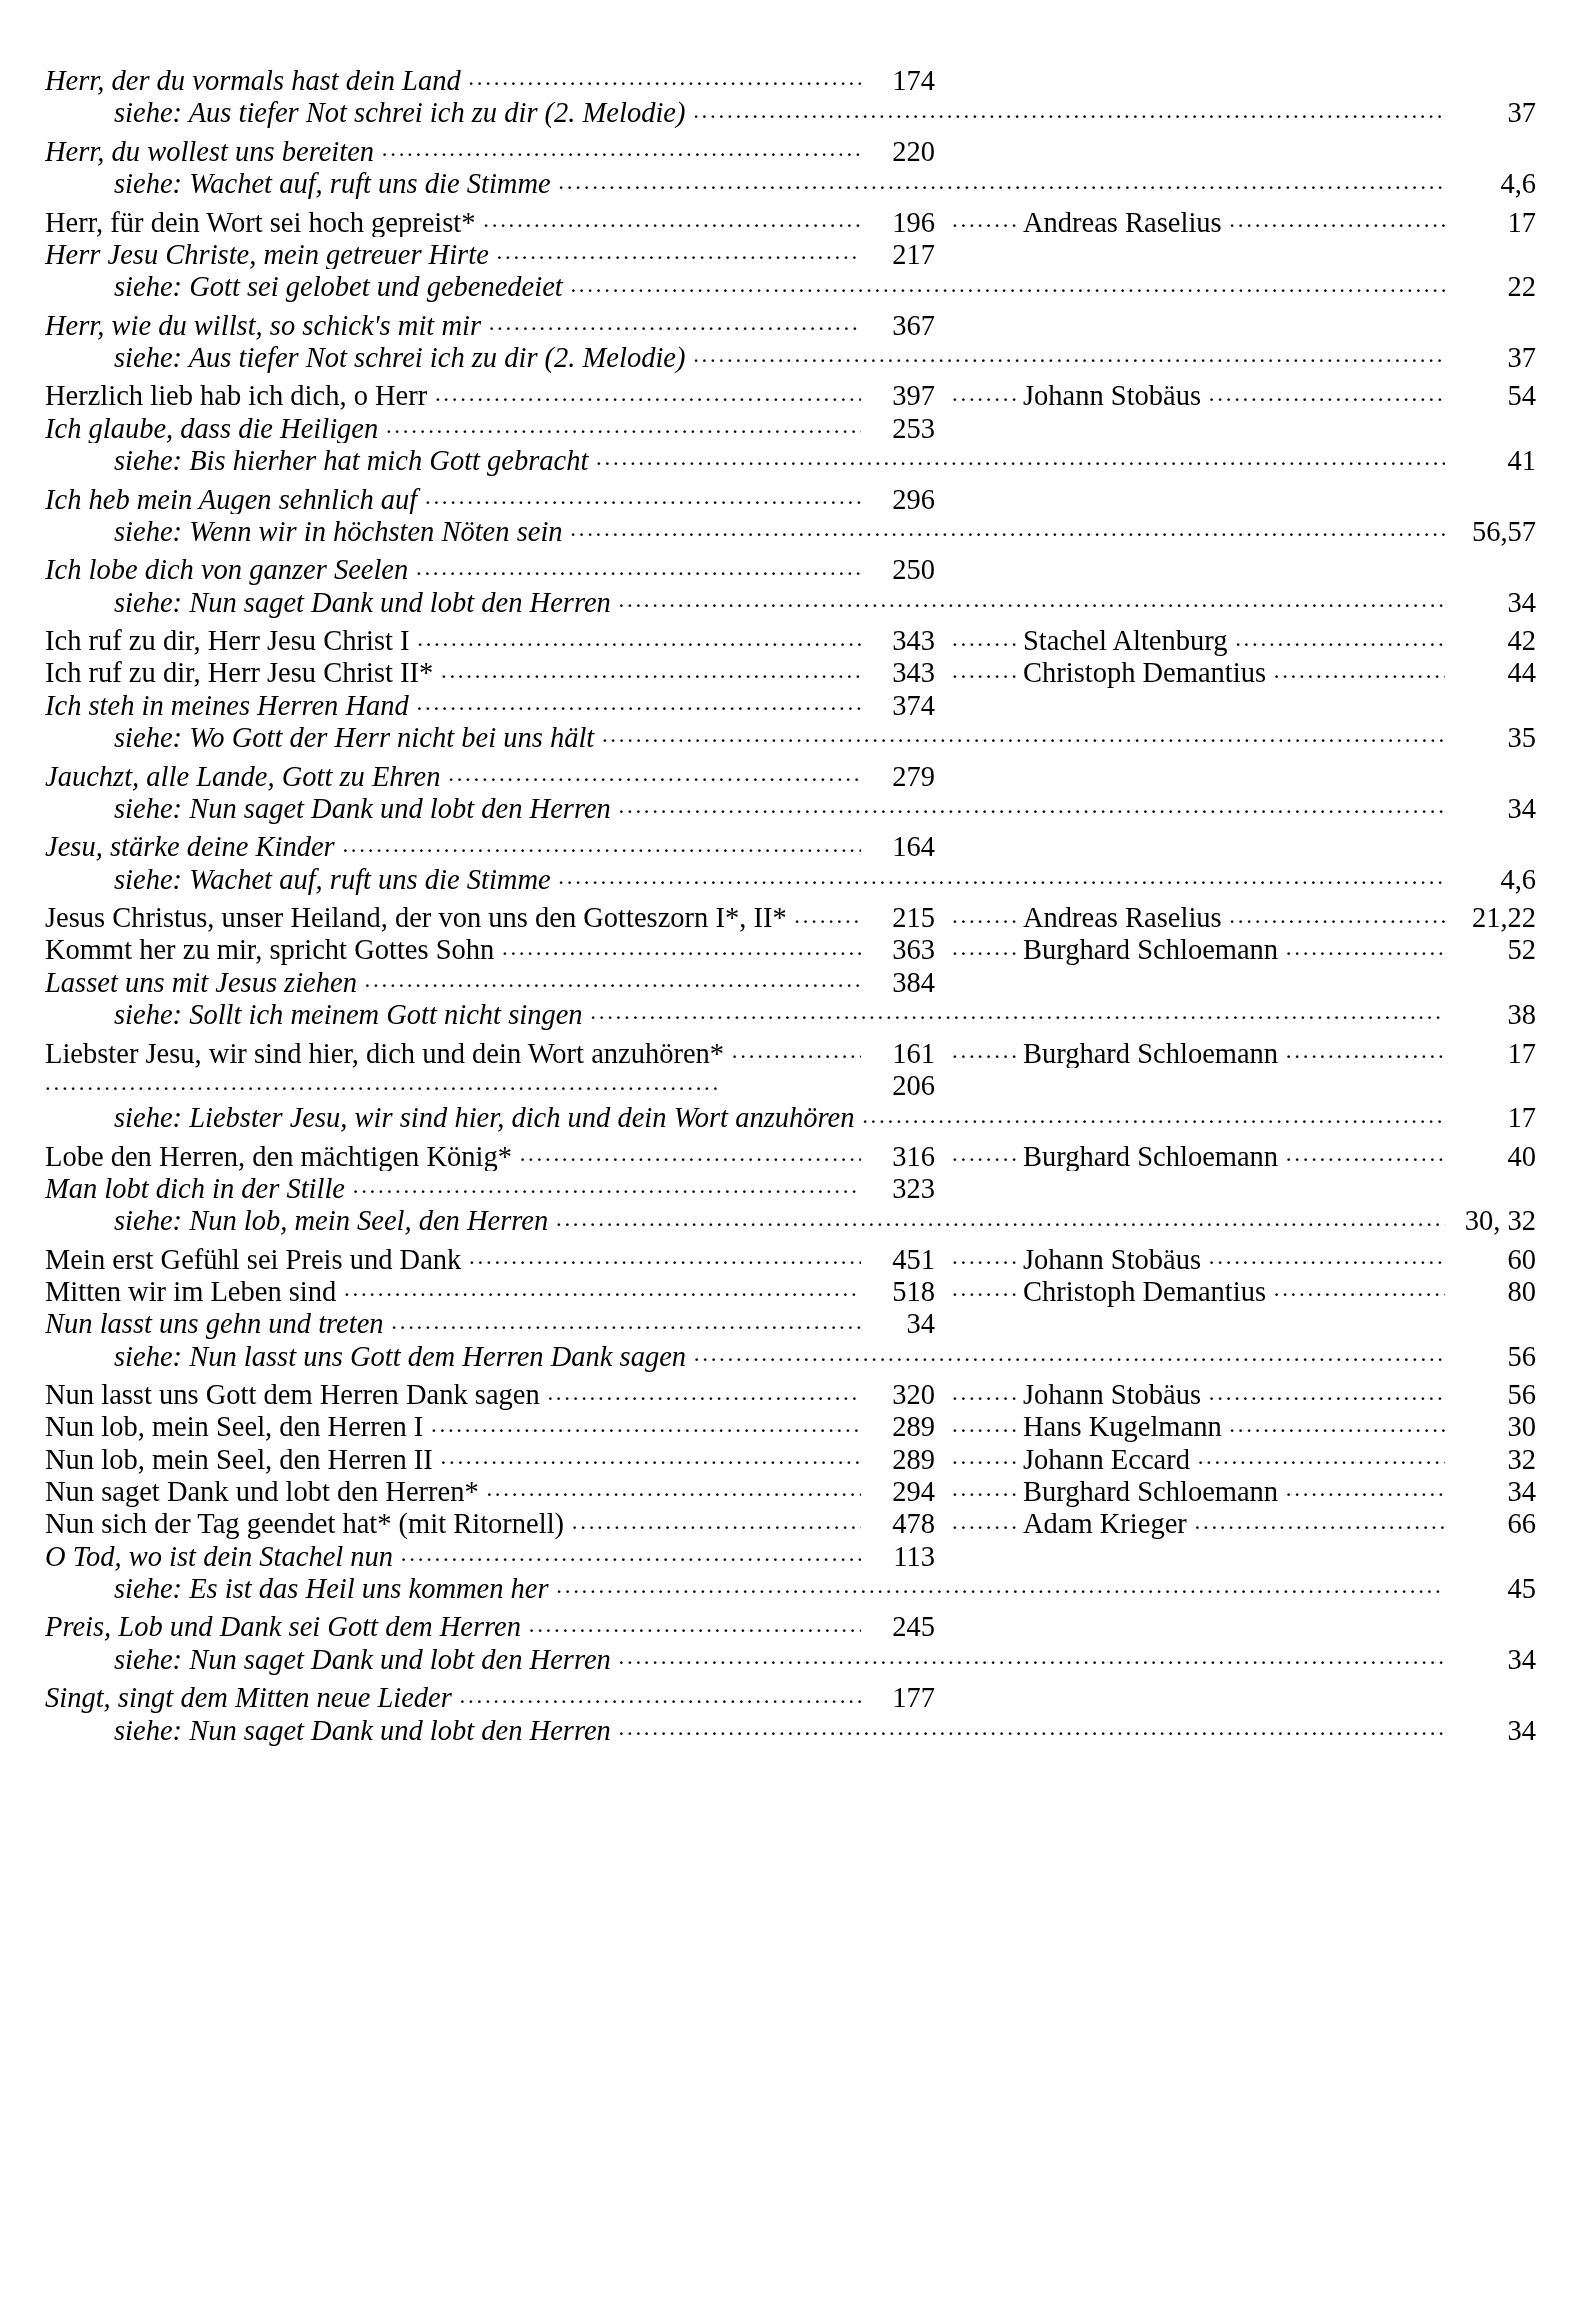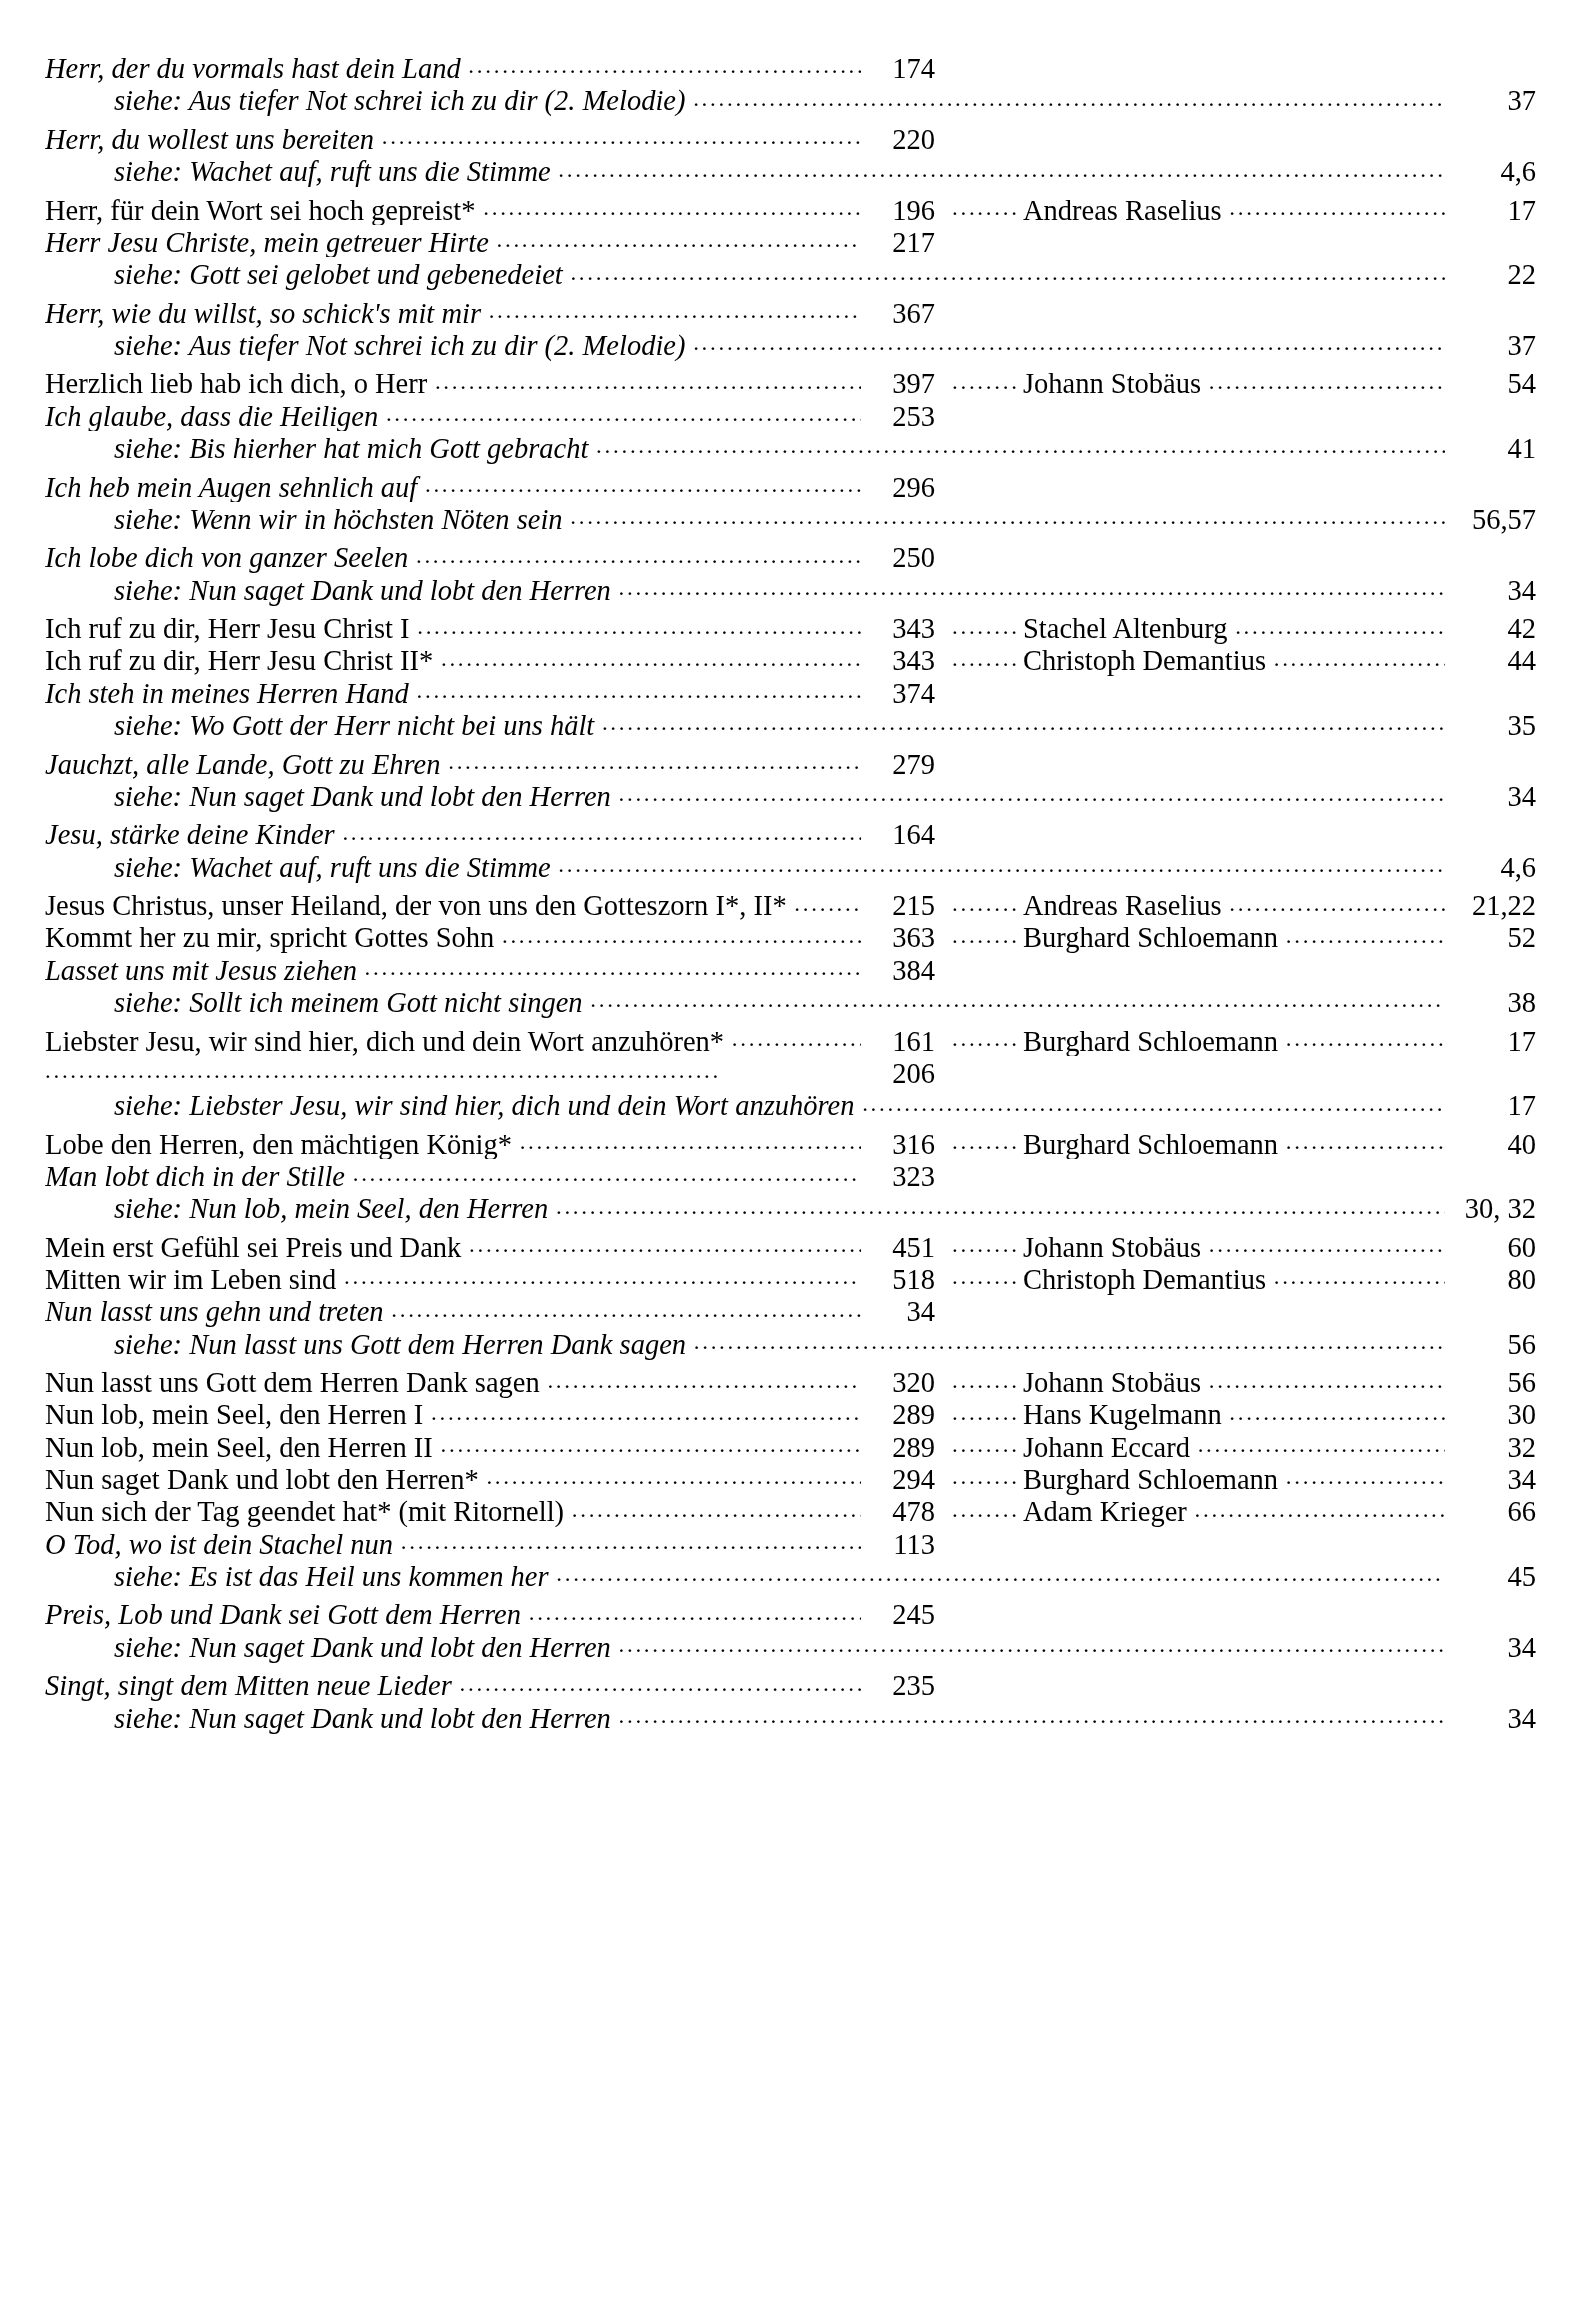--- a/index.html
+++ b/index.html
@@ -16,20 +16,21 @@
   }
   .page {
     position: relative;
     width: 1596px;
     height: 2307px;
     box-sizing: border-box;
     padding: 55px 60px 0 45px;
   }
   .index-list {
     display: block;
+    margin-top: 12px;
   }
   
   .entry {
     display: flex;
     align-items: baseline;
     width: 100%;
     font-size: 28.5px;
     line-height: 1.0;
     margin-bottom: 3.8px;
     white-space: nowrap;
@@ -513,21 +514,21 @@
       <div class="see">
         <span class="see-text">siehe: Nun saget Dank und lobt den Herren</span>
         <span class="see-leader">..............................................................................................................</span>
         <span class="see-num">34</span>
       </div>
       <div class="entry italic">
         <div class="title-col">
           <span class="title">Singt, singt dem Mitten neue Lieder</span>
           <span class="leader">................................................................................</span>
         </div>
-        <span class="pagenum">235</span>
+        <span class="pagenum">177</span>
       </div>
       <div class="see">
         <span class="see-text">siehe: Nun saget Dank und lobt den Herren</span>
         <span class="see-leader">..............................................................................................................</span>
         <span class="see-num">34</span>
       </div>
     </div>
 </div>
 
 

